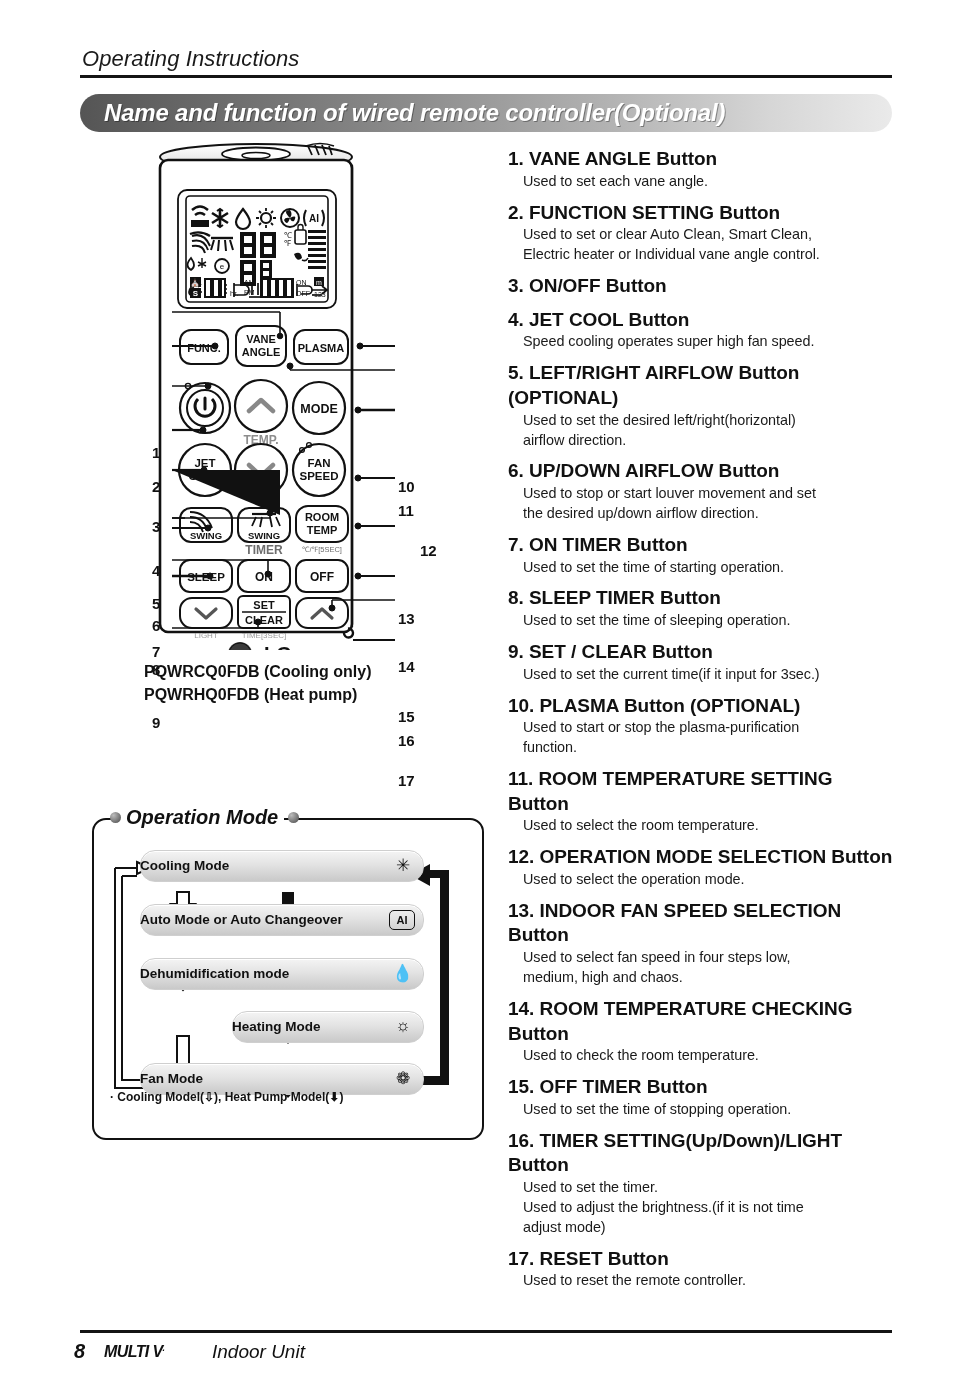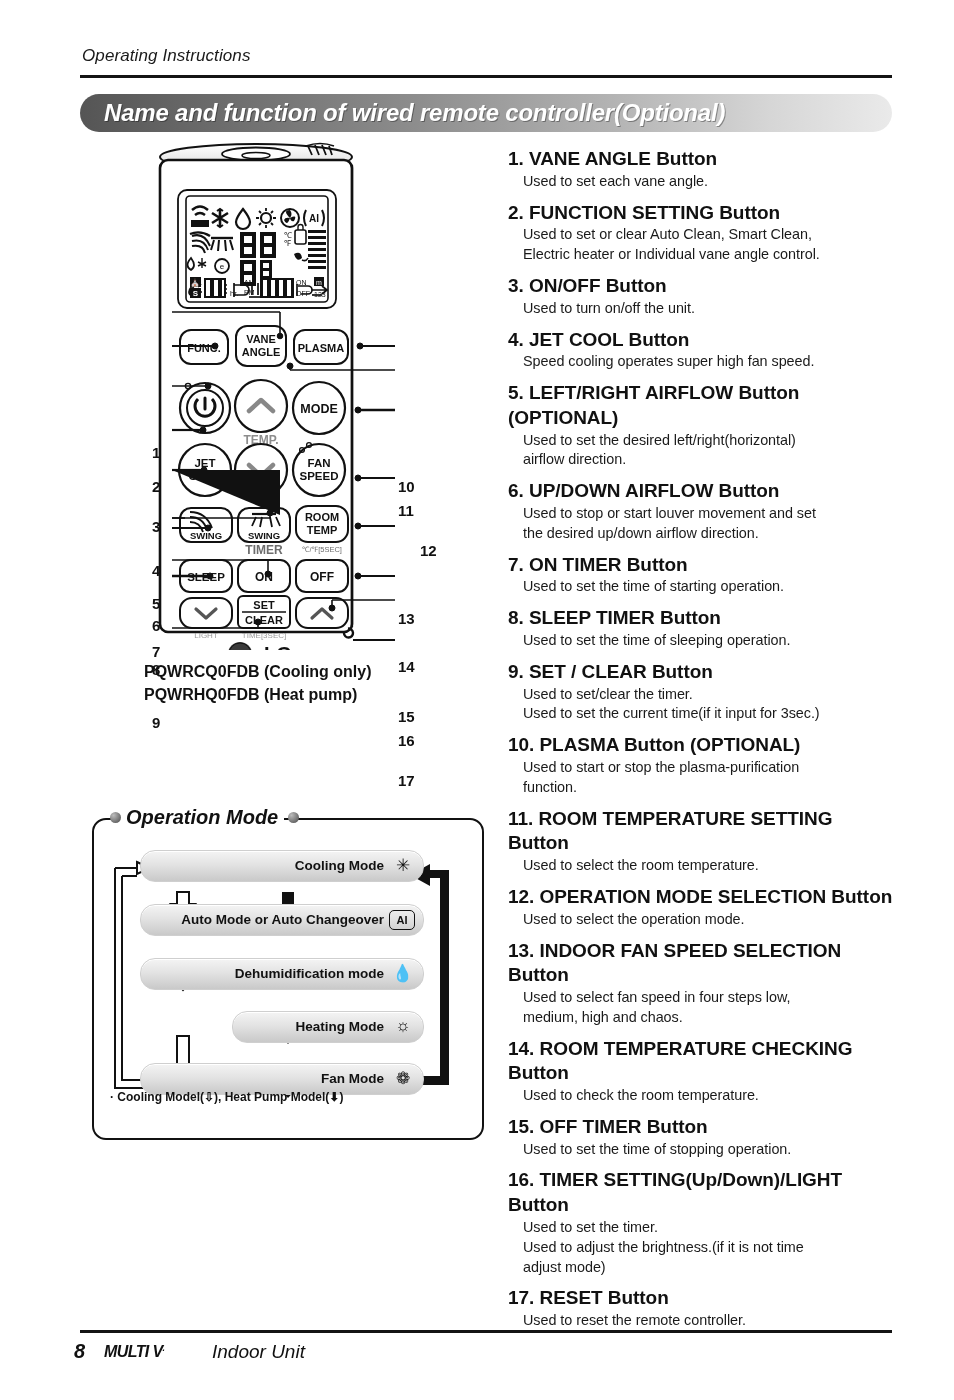--- a/index.html
+++ b/index.html
@@ -8,21 +8,21 @@
     background:#ffffff;
     font-family:"Liberation Sans", sans-serif;
     color:#111;
     overflow:hidden;
   }
   .page{position:absolute; inset:0;}
 
   
   .hdr-kicker{
     position:absolute; left:82px; top:46px;
-    font-size:17px; font-style:italic; font-weight:500; color:#1a1a1a;
+    font-size:22px; font-style:italic; font-weight:500; color:#1a1a1a;
     letter-spacing:.1px;
   }
   .hdr-rule{
     position:absolute; left:80px; top:75px; width:812px; height:3px;
     background:#141414;
   }
   .title-bar{
     position:absolute; left:80px; top:94px; width:812px; height:38px;
     border-radius:19px;
     background:linear-gradient(90deg,#555555 0%,#6d6d6d 18%,#8e8e8e 42%,#b4b4b4 66%,#d6d6d6 85%,#eaeaea 100%);
@@ -66,21 +66,21 @@
 
   .mode-row{position:absolute; height:30px;}
   .pill{
     position:absolute; left:0; top:0; height:30px; border-radius:15px;
     background:linear-gradient(180deg,#f4f4f4 0%,#e3e3e3 45%,#c9c9c9 100%);
     border:1px solid #cfcfcf;
     box-shadow:inset 0 1px 0 #fff;
   }
   .pill-lbl{
     position:absolute; top:50%; transform:translateY(-50%);
-    width:100%; text-align:right; font-size:13.5px; font-weight:bold; color:#111;
+    width:100%; text-align:left; font-size:13.5px; font-weight:bold; color:#111;
     padding-right:38px; box-sizing:border-box;
   }
   .pill-ico{
     position:absolute; right:4px; top:2px; width:30px; height:26px;
     display:flex; align-items:center; justify-content:center;
     font-size:17px; color:#111;
   }
   .legend{
     position:absolute; left:110px; top:1090px; width:360px;
     font-size:12px; font-weight:bold; color:#111;
@@ -526,21 +526,20 @@
       <div class="hd"><span>1.</span> <span>VANE ANGLE Button</span></div>
       <div class="bd">Used to set each vane angle.</div>
     </div>
     <div class="item">
       <div class="hd"><span>2.</span> <span>FUNCTION SETTING Button</span></div>
       <div class="bd">Used to set or clear Auto Clean, Smart Clean,</div>
       <div class="bd">Electric heater or Individual vane angle control.</div>
     </div>
     <div class="item">
       <div class="hd"><span>3.</span> <span> ON/OFF Button</span></div>
-      <div class="bd"> Used to turn on/off the unit.</div>
     </div>
     <div class="item">
       <div class="hd"><span>4.</span> <span>JET COOL Button</span></div>
       <div class="bd">Speed cooling operates super high fan speed.</div>
     </div>
     <div class="item">
       <div class="hd"><span>5.</span> <span>LEFT/RIGHT AIRFLOW Button (OPTIONAL)</span></div>
       <div class="bd">Used to set the desired left/right(horizontal)</div>
       <div class="bd">airflow direction.</div>
     </div>
@@ -552,21 +551,20 @@
     <div class="item">
       <div class="hd"><span>7.</span> <span>ON TIMER Button</span></div>
       <div class="bd">Used to set the time of starting operation.</div>
     </div>
     <div class="item">
       <div class="hd"><span>8.</span> <span>SLEEP TIMER Button</span></div>
       <div class="bd">Used to set the time of sleeping operation.</div>
     </div>
     <div class="item">
       <div class="hd"><span>9.</span> <span>SET / CLEAR Button</span></div>
-      <div class="bd">Used to set/clear the timer.</div>
       <div class="bd">Used to set the current time(if it input for 3sec.)</div>
     </div>
     <div class="item">
       <div class="hd"><span>10.</span> <span>PLASMA Button (OPTIONAL)</span></div>
       <div class="bd"> Used to start or stop the plasma-purification</div>
       <div class="bd">function.</div>
     </div>
     <div class="item">
       <div class="hd"><span>11.</span> <span>ROOM TEMPERATURE SETTING Button</span></div>
       <div class="bd">Used to select the room temperature.</div>

